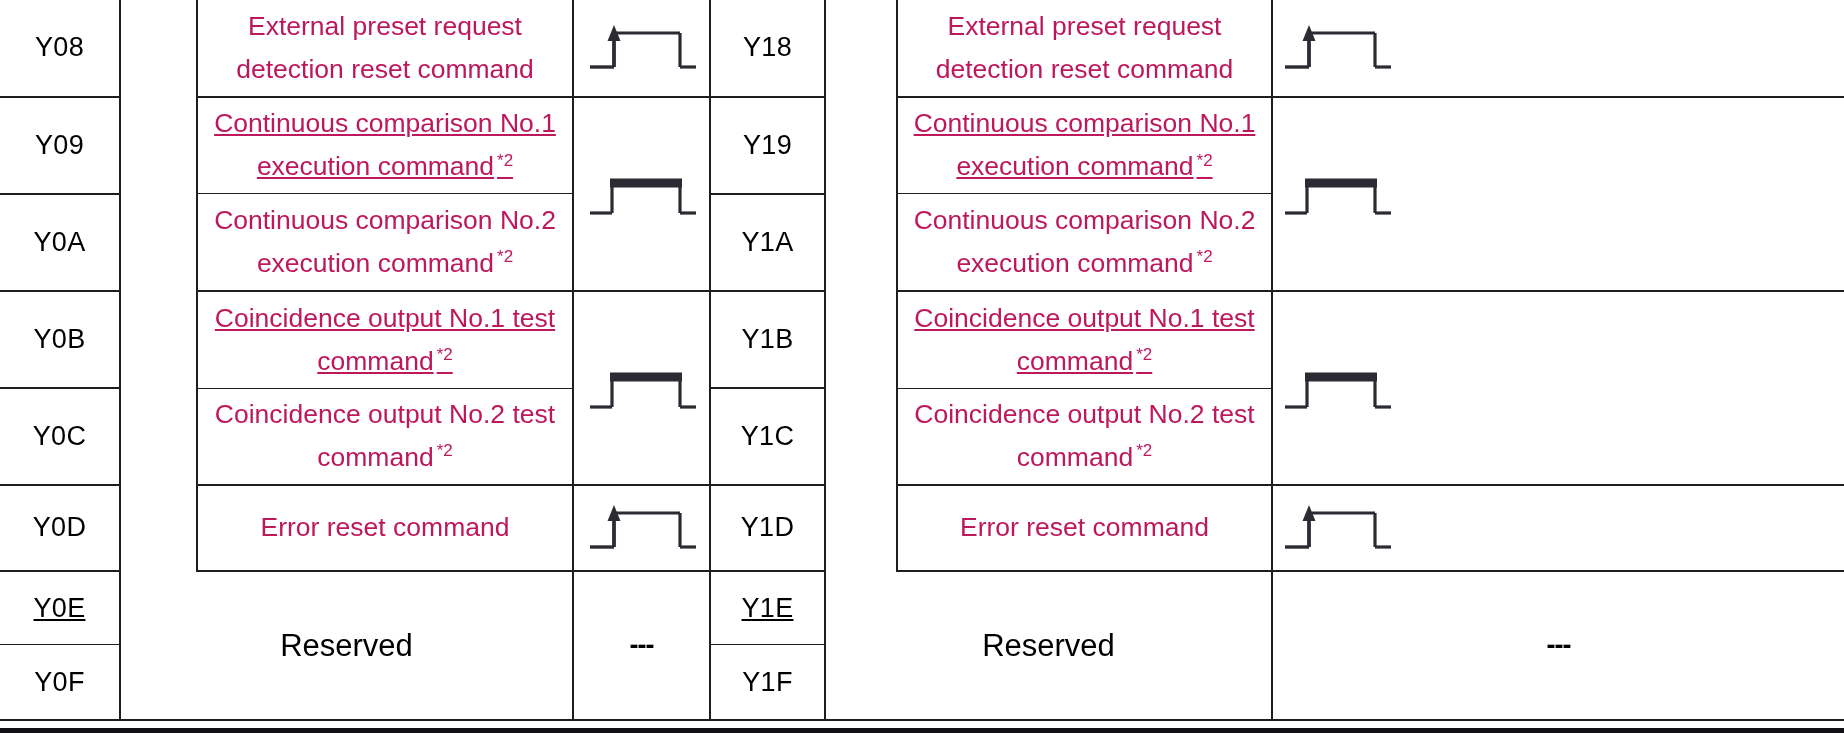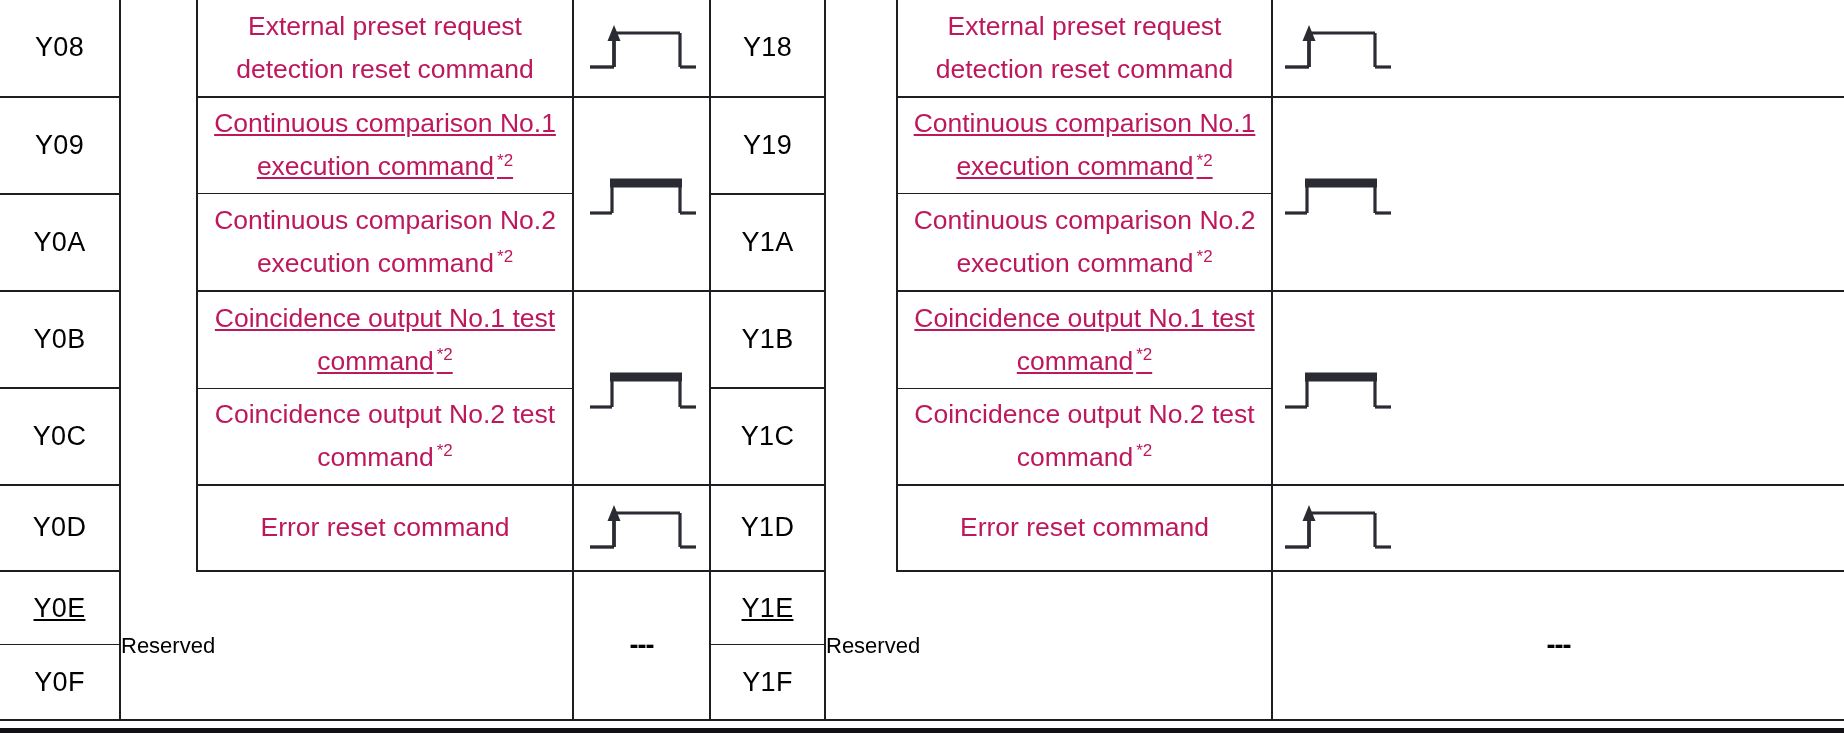--- a/index.html
+++ b/index.html
@@ -49,22 +49,22 @@
     font-size:26.5px;
     line-height:43px;
     text-align:center;
     color:#be185d;
   }
   .desc .l{display:block;white-space:nowrap;}
   sup{font-size:17px;vertical-align:super;line-height:0;margin-left:3px;}
 
   .reserved{
     padding-left:11px;
-    font-size:22px;
-    text-align:left;
+    font-size:31px;
+    text-align:center;
   }
 
   
   .wave{text-align:center;vertical-align:middle;}
   .wave svg{display:block;margin:0 auto;}
   .dashes{
     text-align:center;
     font-size:27px;
     font-weight:700;
     letter-spacing:-1px;

